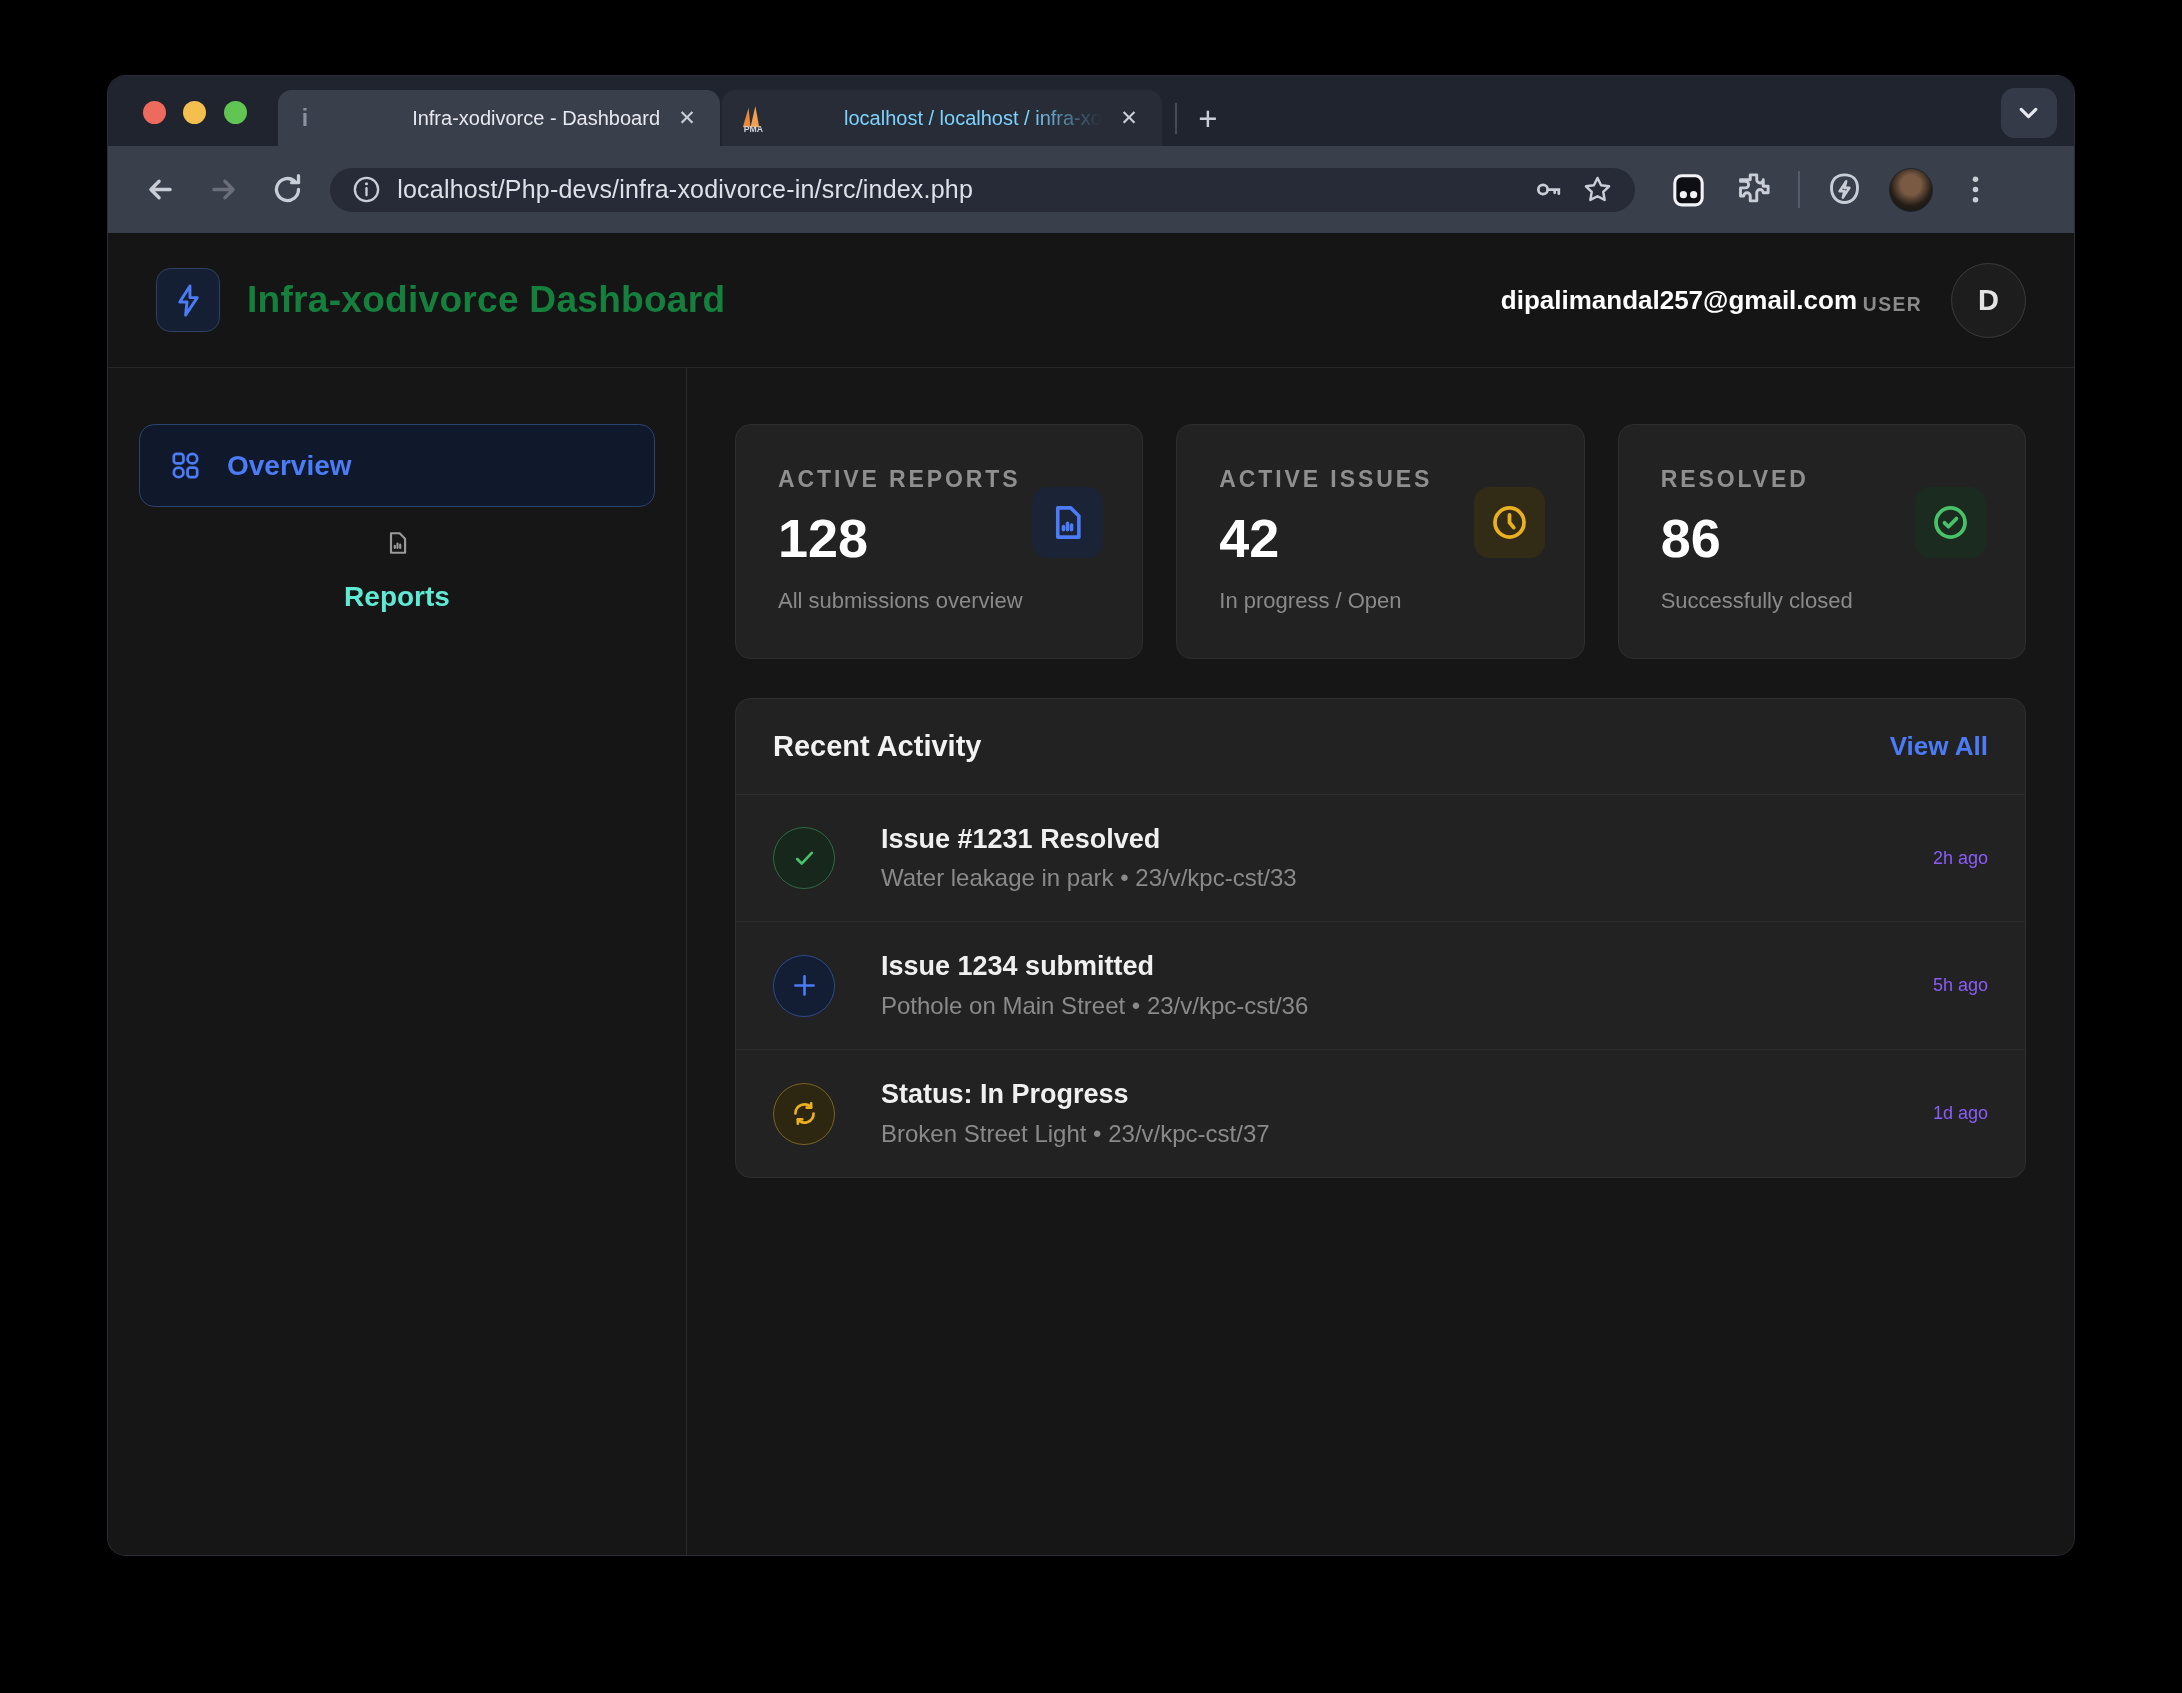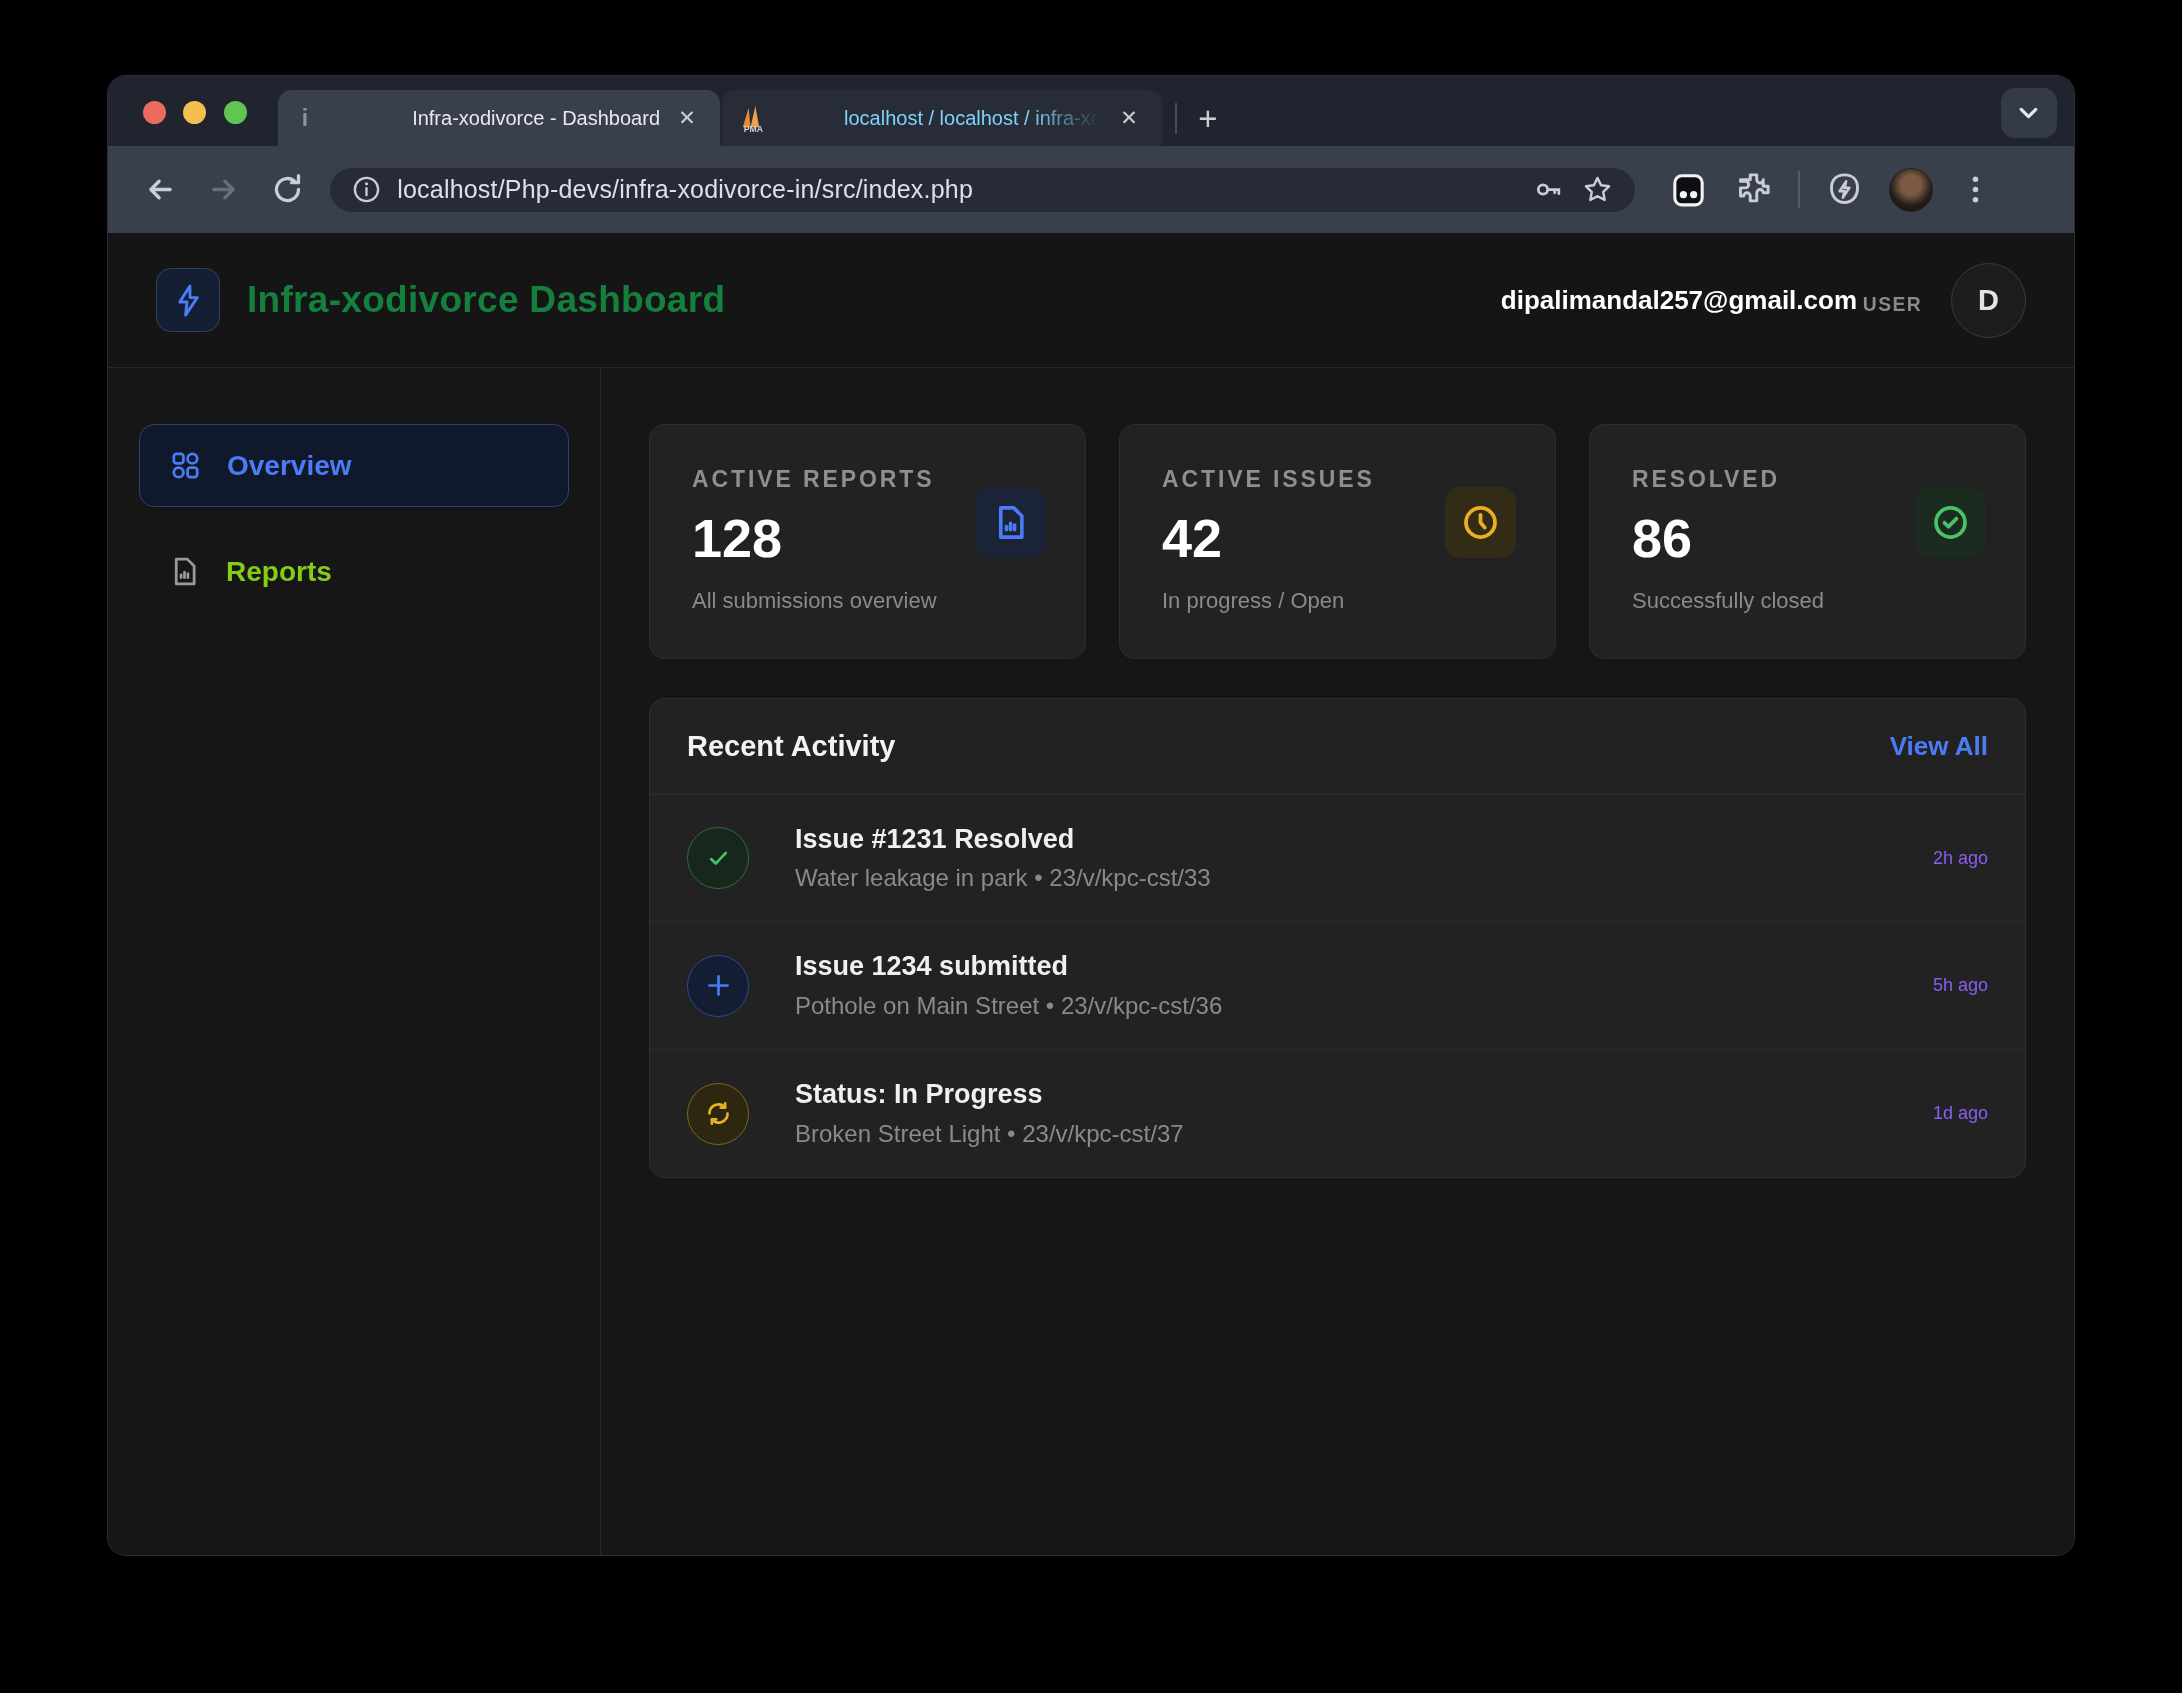--- a/index.html
+++ b/index.html
@@ -51,25 +51,25 @@
               display:flex; align-items:center; justify-content:center; }
   .page-title { color:#15803d; font-size:37px; font-weight:bold; margin-left:27px; letter-spacing:0.3px; }
   .header-right { margin-left:auto; display:flex; align-items:center; }
   .user-meta { display:flex; flex-direction:row; align-items:flex-end; gap:5.8px; }
   .user-email { color:#ffffff; font-size:26px; font-weight:bold; }
   .user-role { color:#8a8a8a; font-size:19.3px; font-weight:bold; letter-spacing:1.4px; }
   .user-avatar { width:75px; height:75px; border-radius:50%; background:#1d1d1d; border:1.9px solid #3a3a3a;
                  color:#e3e3e3; font-size:29px; font-weight:bold; display:flex; align-items:center; justify-content:center; margin-left:29px; }
 
   .page-body { flex:1; display:flex; min-height:0; }
-  .sidebar { width:493px; border-right:1px solid #2a2a2a; padding:56px 31px; flex-shrink:0; }
+  .sidebar { width:579px; border-right:1px solid #2a2a2a; padding:56px 31px; flex-shrink:0; }
   .side-item { height:83px; border-radius:15.4px; display:flex; align-items:center; gap:25px; padding:0 29px;
                font-size:28px; font-weight:bold; }
   .side-item.active { background:#10192b; border:1.9px solid #2c4470; color:#4b7bf5; }
-  .side-item.plain { color:#84cc16; margin-top:23px; }
+  .side-item.plain { color:#5eead4; margin-top:23px;flex-direction:column; }
 
   .main { flex:1; padding:56px 48px; min-width:0; }
   .stats-row { display:flex; gap:33px; }
   .stat-card { flex:1; background:#222222; border:1px solid #2e2e2e; border-radius:15.4px; padding:41px 42px 44px; position:relative; }
   .stat-label { color:#8f8f8f; font-size:23px; font-weight:bold; letter-spacing:2.9px; }
   .stat-value { color:#ffffff; font-size:54px; font-weight:bold; margin-top:13.5px; }
   .stat-desc { color:#8a8a8a; font-size:22px; margin-top:19.3px; }
   .stat-iconbox { position:absolute; right:39px; top:62px; width:71px; height:71px; border-radius:15.4px;
                   display:flex; align-items:center; justify-content:center; }
   .iconbox-blue  { background:#1b2336; }

